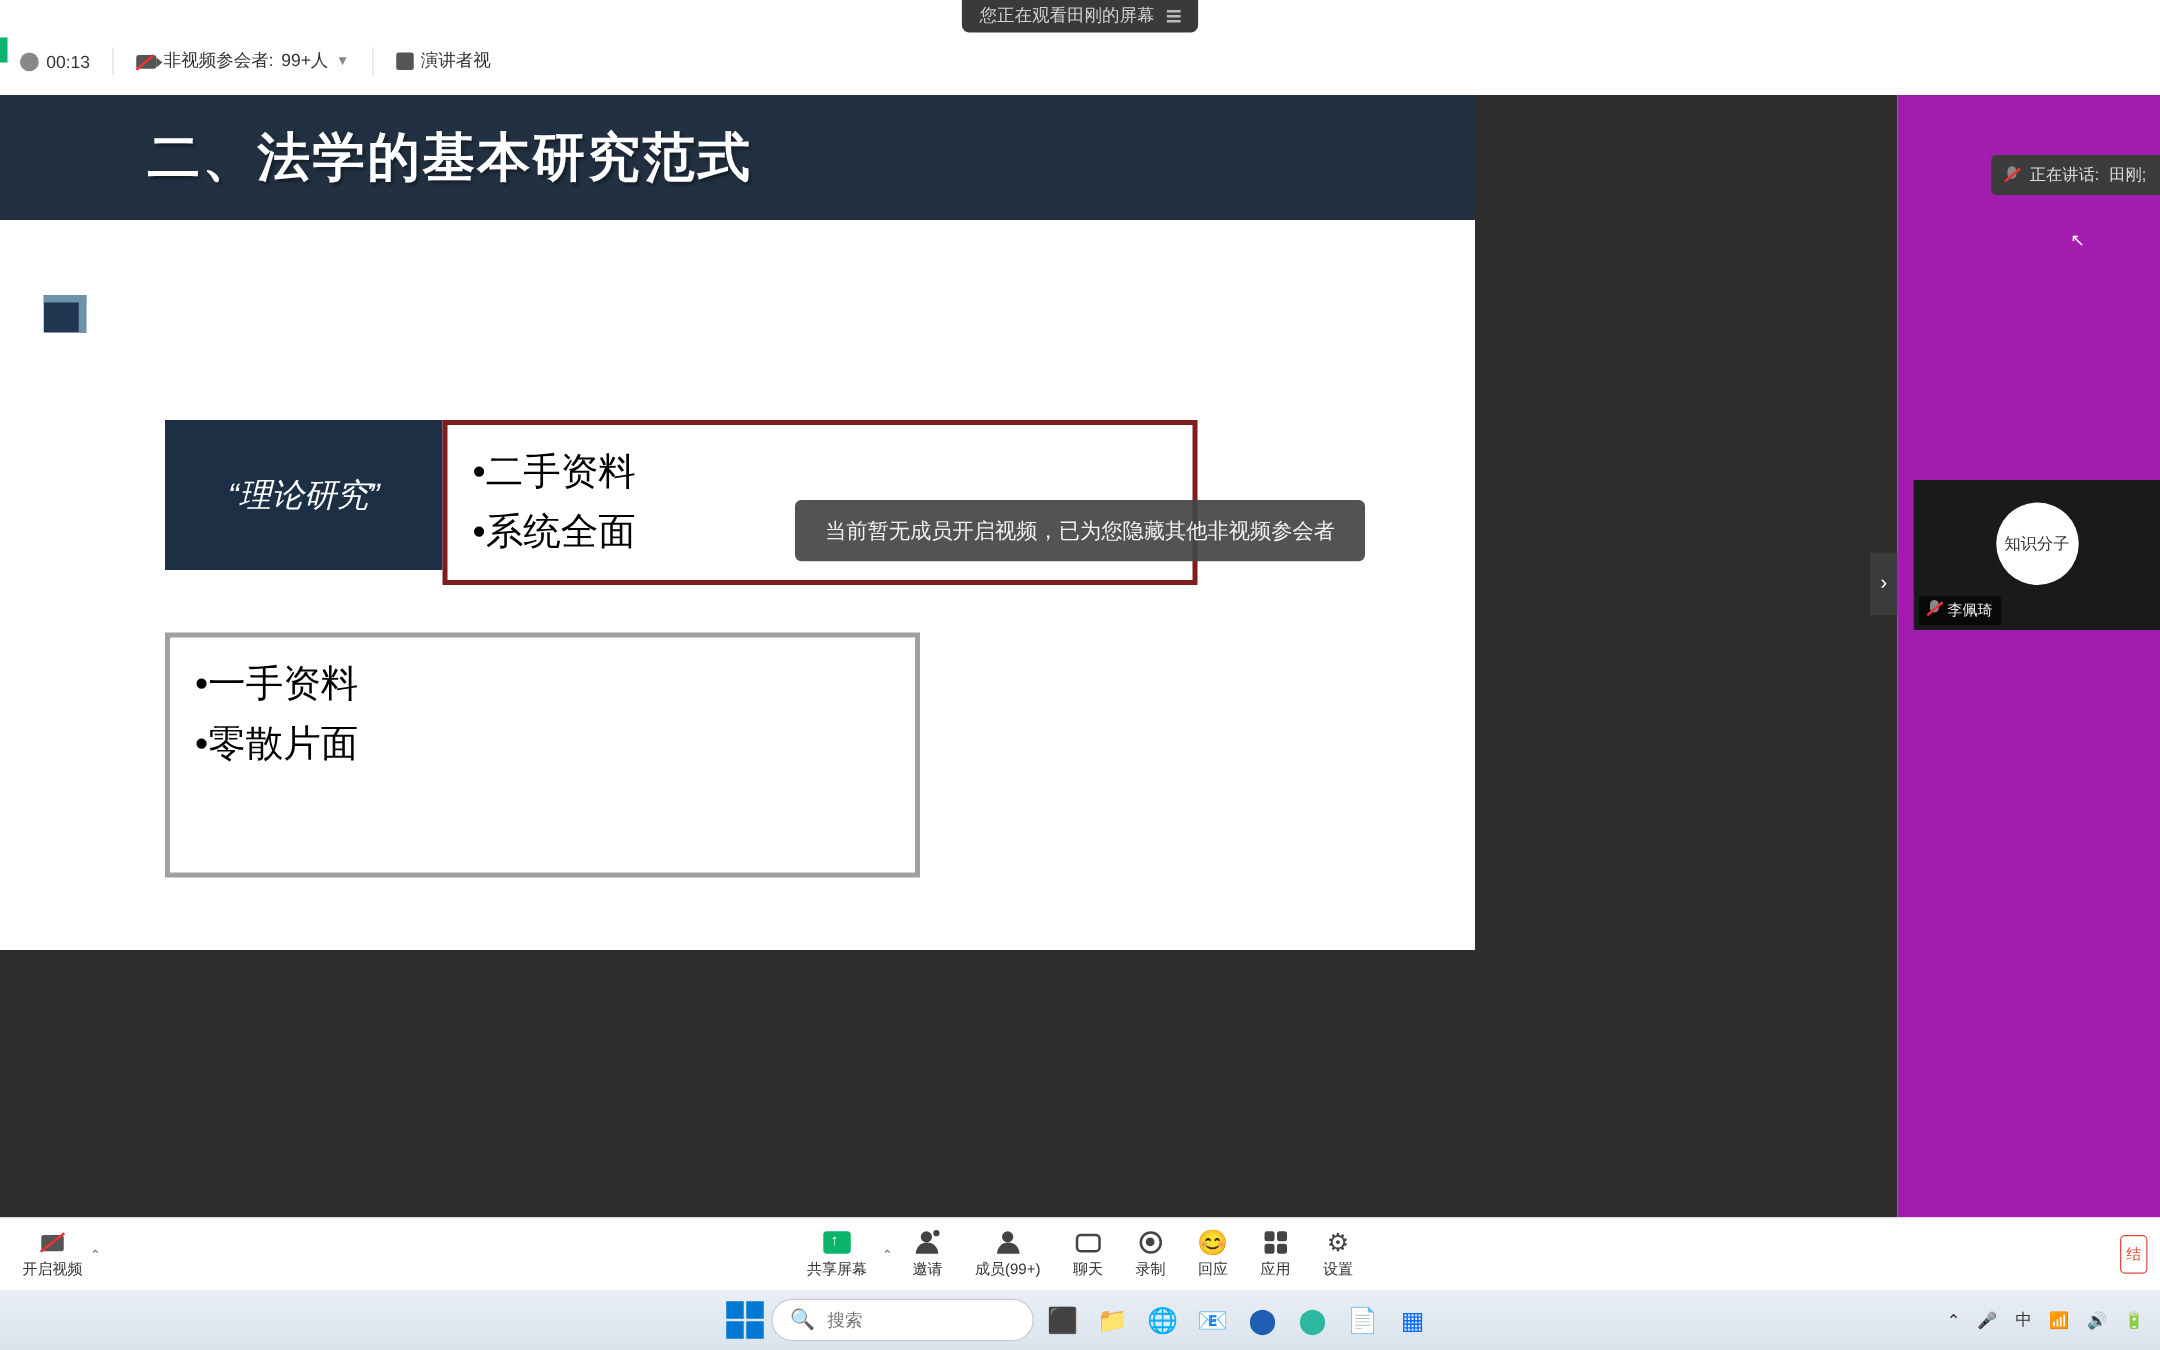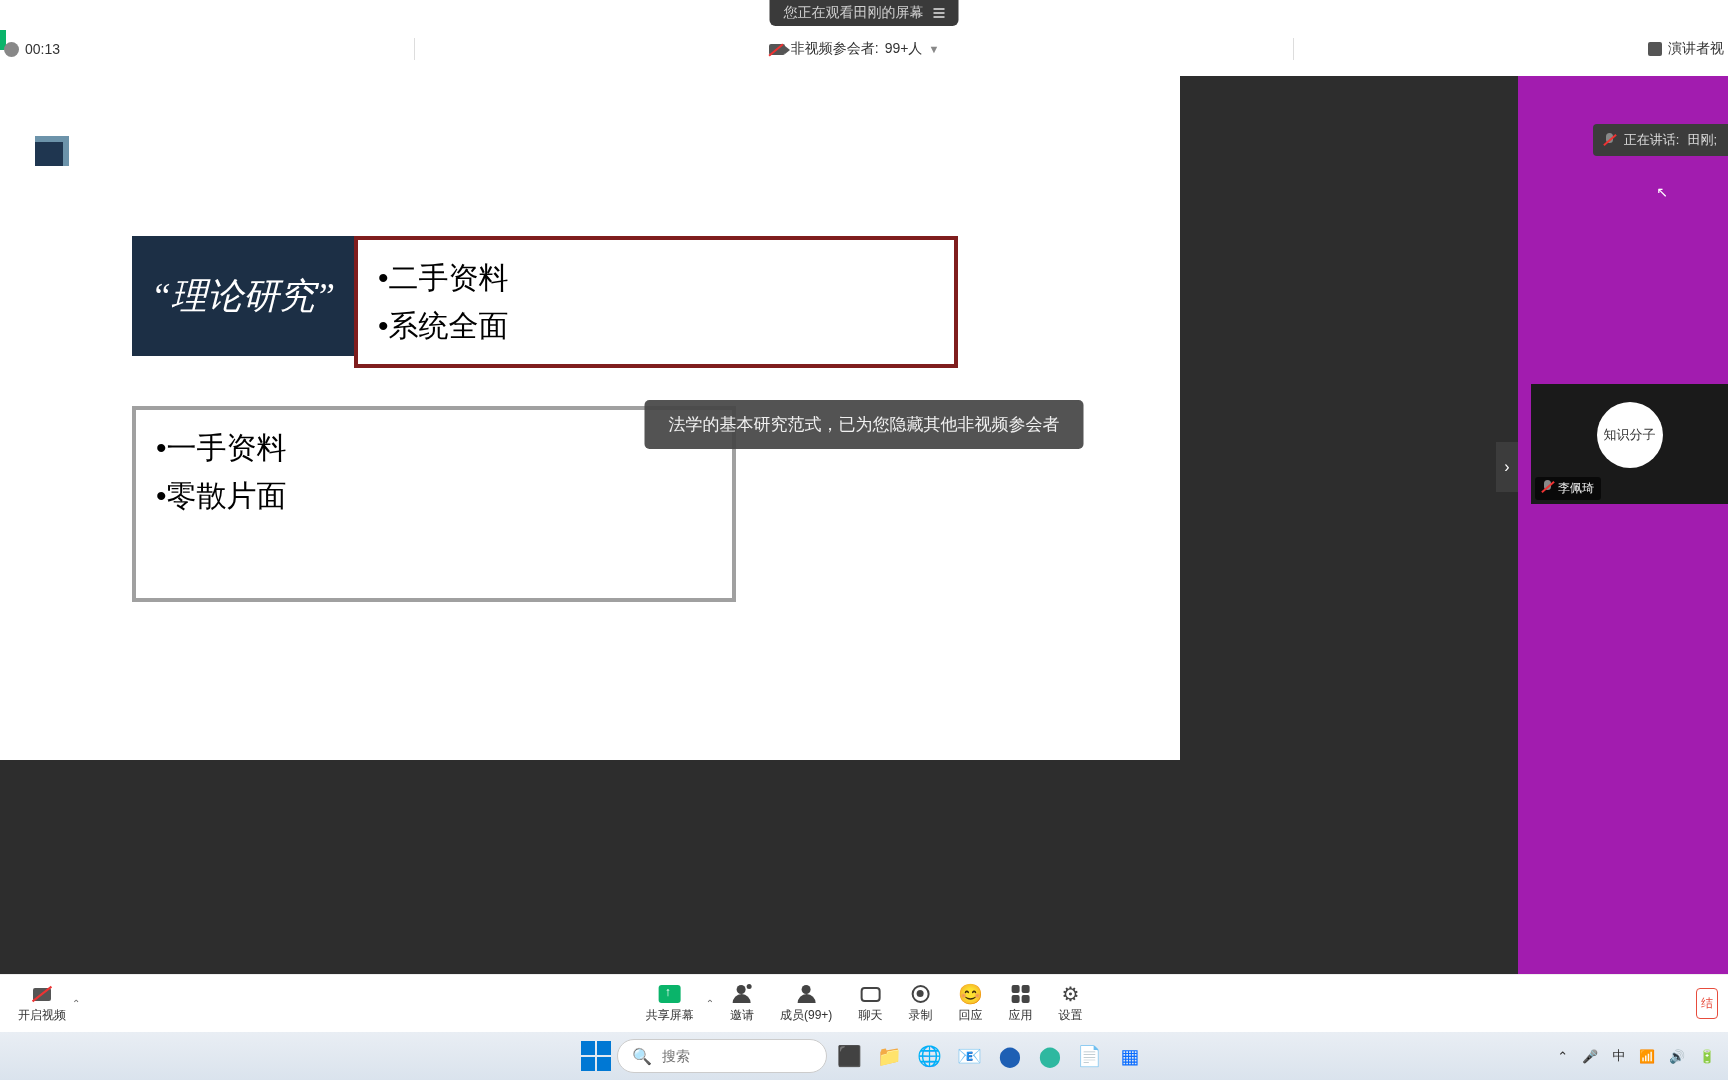--- a/index.html
+++ b/index.html
@@ -7,21 +7,21 @@
 .window{width:100%;height:100%;display:flex;flex-direction:column}
 
 
 .share-notice{position:absolute;top:0;left:50%;transform:translateX(-50%);background:#3a3a3a;color:#d0d0d0;font-size:14px;padding:4px 14px;border-radius:0 0 6px 6px;display:flex;align-items:center;gap:10px;z-index:50}
 .share-notice .hamb{display:inline-flex;flex-direction:column;gap:2px}
 .share-notice .hamb span{width:11px;height:2px;background:#bbb;display:block}
 
 .logo-strip{position:absolute;top:30px;left:0;width:6px;height:20px;background:#0ab46a}
 
 
-.info-bar{height:54px;background:#fff;display:flex;justify-content:space-between;align-items:center;gap:18px;padding:0 4px;font-size:14px;color:#333;margin-top:22px}
+.info-bar{height:54px;background:#fff;display:flex;justify-content:flex-start;align-items:center;gap:18px;padding:0 16px;font-size:14px;color:#333;margin-top:22px}
 .info-bar .clock{display:flex;align-items:center;gap:6px}
 .info-bar .clock-ic{width:15px;height:15px;border-radius:50%;background:#888;position:relative}
 .info-bar .sep{width:1px;height:22px;background:#ddd}
 .info-bar .vg{display:flex;align-items:center;gap:6px}
 .info-bar .vcam{width:16px;height:11px;background:#555;position:relative;border-radius:2px}
 .info-bar .vcam::after{content:'';position:absolute;right:-5px;top:2px;border-left:5px solid #555;border-top:4px solid transparent;border-bottom:4px solid transparent}
 .info-bar .vcam.slash::before{content:'';position:absolute;width:18px;height:2px;background:#e33;top:5px;left:-2px;transform:rotate(-40deg)}
 .info-bar .chev{font-size:11px;color:#888}
 .info-bar .layout-ic{width:14px;height:14px;background:#555;border-radius:2px}
 
@@ -29,21 +29,21 @@
 .body-row{flex:1;display:flex;min-height:0}
 .slide-wrap{flex:1;background:#2d2d2d;display:flex;flex-direction:column;align-items:stretch}
 .slide{background:#fff;width:1180px;height:684px;position:relative;margin:0}
 .slide-title{background:#223142;color:#fff;font-size:42px;font-weight:bold;padding:22px 0 22px 118px;letter-spacing:2px;text-shadow:2px 2px 3px rgba(0,0,0,.4)}
 .slide-body{position:relative;height:594px}
 .deco-sq{position:absolute;top:60px;left:35px;width:34px;height:30px;background:#1f3650;border-top:6px solid #6c93aa;border-right:6px solid #6c93aa}
 
 .paradigm{position:absolute;left:132px;display:flex}
 .p1{top:160px}
 .p2{top:330px}
-.plabel{width:222px;height:120px;display:flex;align-items:center;justify-content:center;font-size:36px;font-style:italic;font-family:Liberation Serif, serif}
+.plabel{width:222px;height:120px;display:flex;align-items:center;justify-content:center;font-size:26px;font-style:italic;font-family:Liberation Sans, sans-serif}
 .p1 .plabel{background:#1c2f45;color:#fff}
 .p2 .plabel{background:#a0a0a0;color:#fff;height:156px}
 .pcontent{border:4px solid #7f1d1d;width:604px;padding:14px 20px;font-size:30px;font-family:"SimSun",serif;line-height:1.6}
 .p2 .pcontent{border-color:#a0a0a0;height:196px}
 
 
 .toast{position:absolute;left:50%;top:400px;transform:translateX(-50%);background:rgba(70,70,70,.93);color:#f0f0f0;font-size:17px;padding:13px 24px;border-radius:5px;z-index:30}
 
 
 .vcol{width:210px;background:#a21caf;position:relative;display:flex;flex-direction:column}
@@ -122,38 +122,39 @@
     <div class="sep"></div>
     <div class="vg">
       <span class="layout-ic"></span>
       <span>演讲者视</span>
     </div>
   </div>
 
   <div class="body-row">
     <div class="slide-wrap">
       <div class="slide">
+        <div class="slide-title">二、法学的基本研究范式</div>
         <div class="slide-body">
           <div class="deco-sq"></div>
           <div class="paradigm p1">
             <div class="plabel">“理论研究”</div>
             <div class="pcontent">
               <div>•二手资料</div>
               <div>•系统全面</div>
             </div>
           </div>
           <div class="paradigm p2">
             <div class="pcontent">
               <div>•一手资料</div>
               <div>•零散片面</div>
             </div>
           </div>
         </div>
       </div>
-      <div class="toast">法学的基本研究范式，已为您隐藏其他非视频参会者</div>
+      <div class="toast">当前暂无成员开启视频，已为您隐藏其他非视频参会者</div>
     </div>
 
     <div class="vcol">
       <div class="speaking">
         <span class="mic-ic muted"></span>
         <span>正在讲话:</span>
         <span>田刚;</span>
       </div>
       <div class="cursor">↖</div>
       <div class="collapse-tab">›</div>

